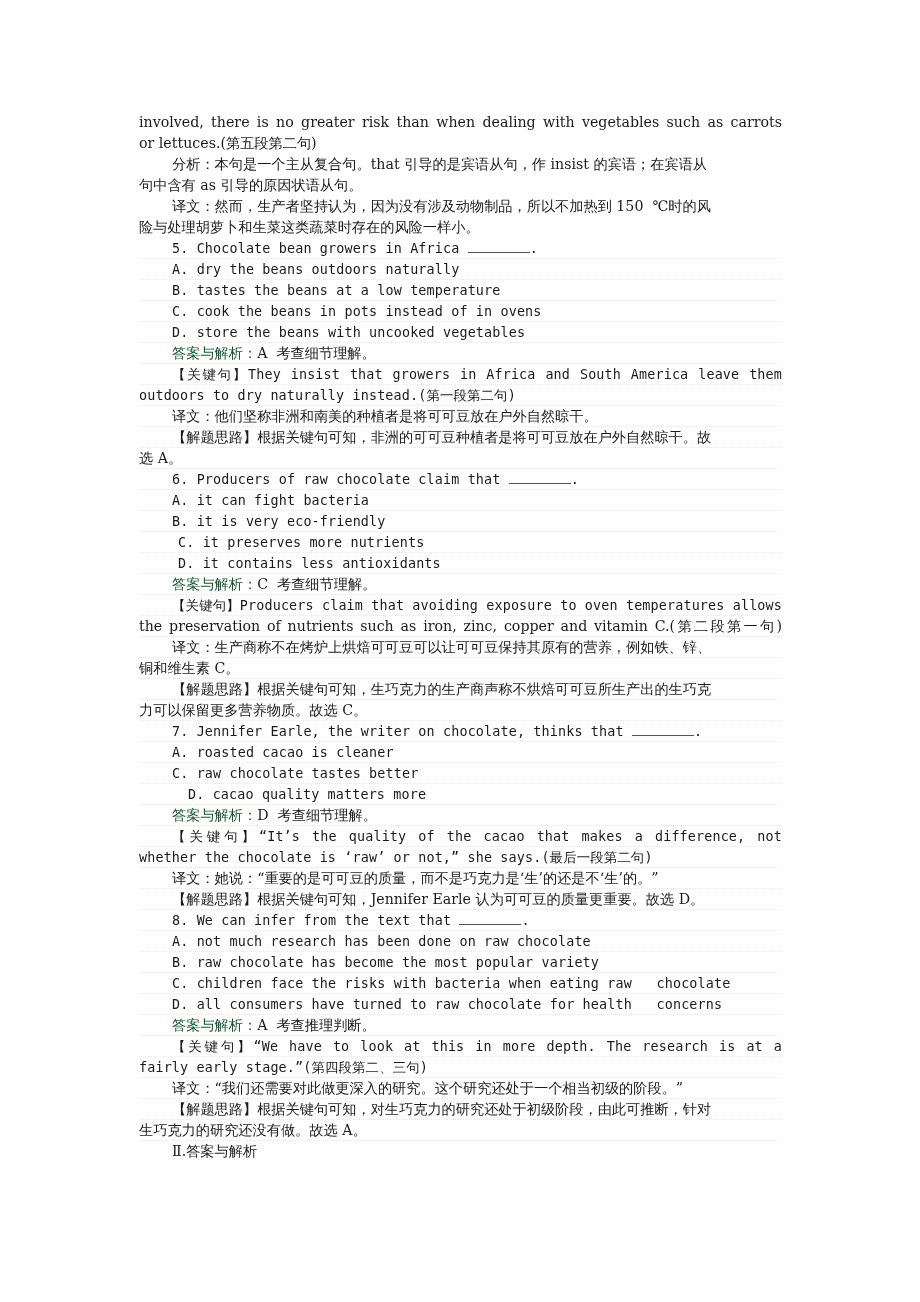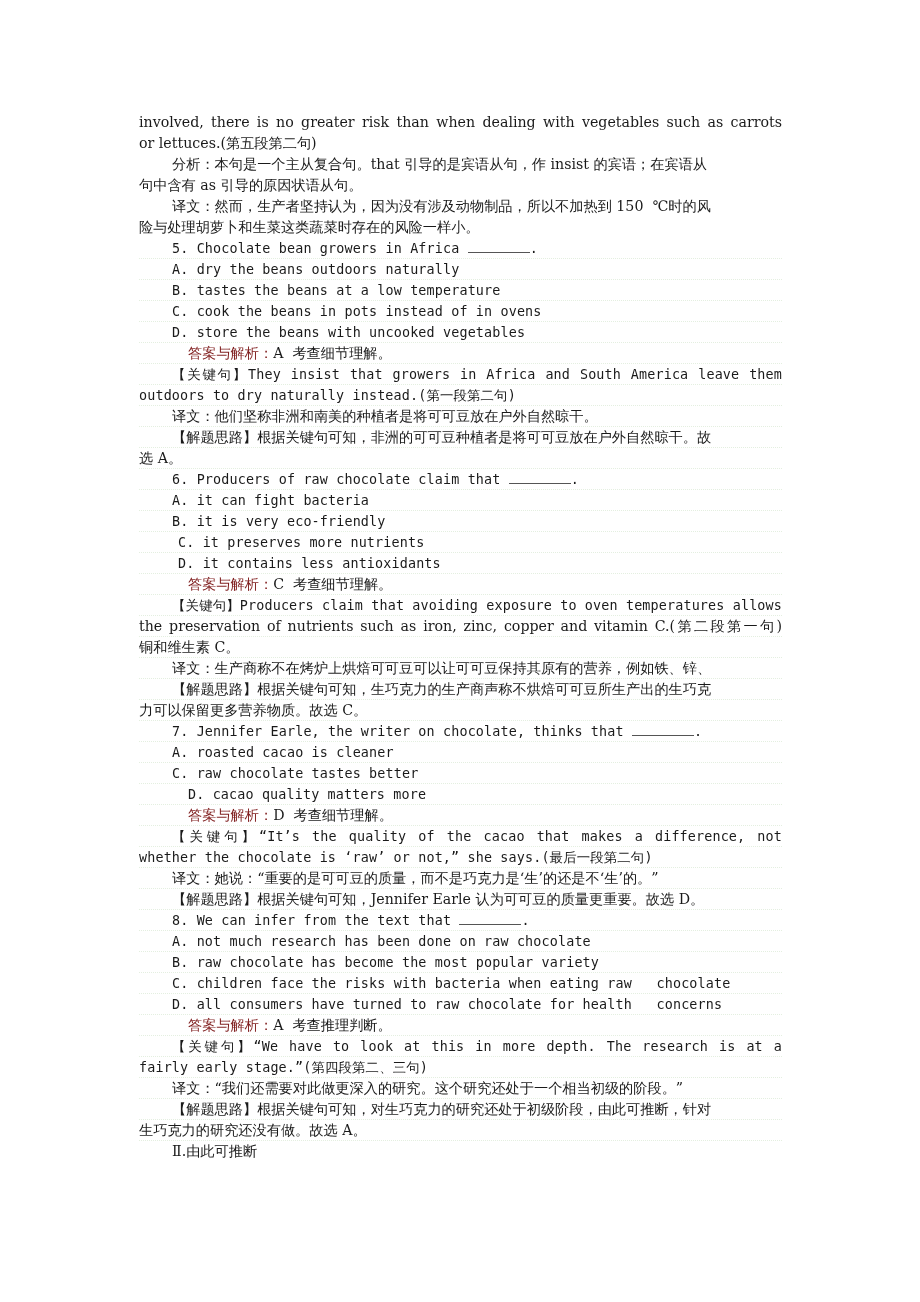--- a/index.html
+++ b/index.html
@@ -12,21 +12,21 @@
   .line {
     height: 21px; line-height: 21px; white-space: pre; position: relative;
     border-bottom: 1px dotted #e4efe0;
     box-sizing: border-box;
   }
   .line.noline { border-bottom: 1px solid transparent; }
   .mono { font-family: "DejaVu Sans Mono", "Liberation Mono", monospace; font-size: 13.4px; letter-spacing: 0.15px; }
   .ind { padding-left: 33px; }
   .ind2 { padding-left: 39px; }
   .ind3 { padding-left: 49px; }
-  .red { color: #7f1d1d; margin-left: 16px; }
+  .red { color: #14532d; }
   .justify { text-align: justify; text-align-last: justify; white-space: normal; }
   .blank { display: inline-block; width: 62px; border-bottom: 1px solid #555; height: 14px; vertical-align: baseline; }
 </style>
 </head>
 <body>
 
 <div class="page">
 
   <div class="line justify noline">involved, there is no greater risk than when dealing with vegetables such as carrots</div>
   <div class="line noline">or lettuces.(第五段第二句)</div>
@@ -48,22 +48,22 @@
   <div class="line">选 A。</div>
 
   <div class="line ind mono"><span>6. Producers of raw chocolate claim that </span><span class="blank"></span>.</div>
   <div class="line ind mono">A. it can fight bacteria</div>
   <div class="line ind mono">B. it is very eco-friendly</div>
   <div class="line ind2 mono">C. it preserves more nutrients</div>
   <div class="line ind2 mono">D. it contains less antioxidants</div>
   <div class="line ind"><span class="red">答案与解析：</span><span>C  考查细节理解。</span></div>
   <div class="line ind justify mono">【关键句】Producers claim that avoiding exposure to oven temperatures allows</div>
   <div class="line justify">the preservation of nutrients such as iron, zinc, copper and vitamin C.(第二段第一句)</div>
+  <div class="line ind">译文：生产商称不在烤炉上烘焙可可豆可以让可可豆保持其原有的营养，例如铁、锌、</div>
   <div class="line">铜和维生素 C。</div>
-  <div class="line ind">译文：生产商称不在烤炉上烘焙可可豆可以让可可豆保持其原有的营养，例如铁、锌、</div>
   <div class="line ind">【解题思路】根据关键句可知，生巧克力的生产商声称不烘焙可可豆所生产出的生巧克</div>
   <div class="line">力可以保留更多营养物质。故选 C。</div>
 
   <div class="line ind mono"><span>7. Jennifer Earle, the writer on chocolate, thinks that </span><span class="blank"></span>.</div>
   <div class="line ind mono">A. roasted cacao is cleaner</div>
   <div class="line ind mono">C. raw chocolate tastes better</div>
   <div class="line ind3 mono">D. cacao quality matters more</div>
   <div class="line ind"><span class="red">答案与解析：</span><span>D  考查细节理解。</span></div>
   <div class="line ind justify mono">【关键句】“It’s the quality of the cacao that makes a difference, not</div>
   <div class="line mono">whether the chocolate is ‘raw’ or not,” she says.(最后一段第二句)</div>
@@ -75,14 +75,14 @@
   <div class="line ind mono">B. raw chocolate has become the most popular variety</div>
   <div class="line ind mono">C. children face the risks with bacteria when eating raw   chocolate</div>
   <div class="line ind mono">D. all consumers have turned to raw chocolate for health   concerns</div>
   <div class="line ind"><span class="red">答案与解析：</span><span>A  考查推理判断。</span></div>
   <div class="line ind justify mono">【关键句】“We have to look at this in more depth. The research is at a</div>
   <div class="line mono">fairly early stage.”(第四段第二、三句)</div>
   <div class="line ind">译文：“我们还需要对此做更深入的研究。这个研究还处于一个相当初级的阶段。”</div>
   <div class="line ind">【解题思路】根据关键句可知，对生巧克力的研究还处于初级阶段，由此可推断，针对</div>
   <div class="line">生巧克力的研究还没有做。故选 A。</div>
 
-  <div class="line ind noline">Ⅱ.由此可推断</div>
+  <div class="line ind noline">Ⅱ.答案与解析</div>
 </div>
 
 </body></html>

